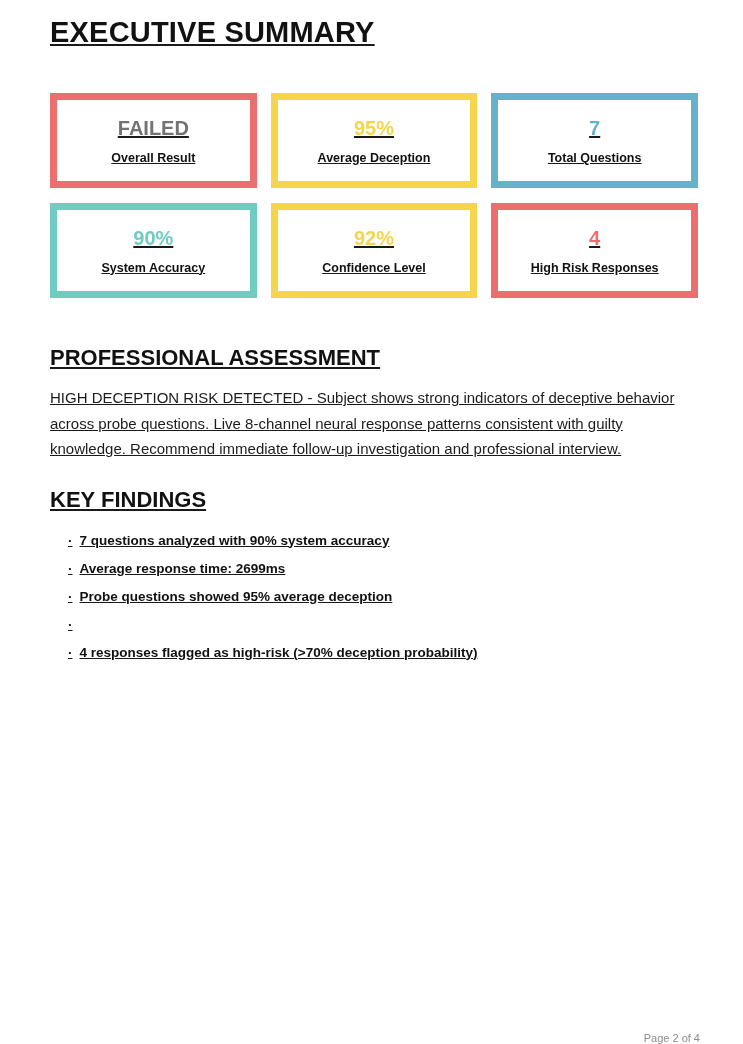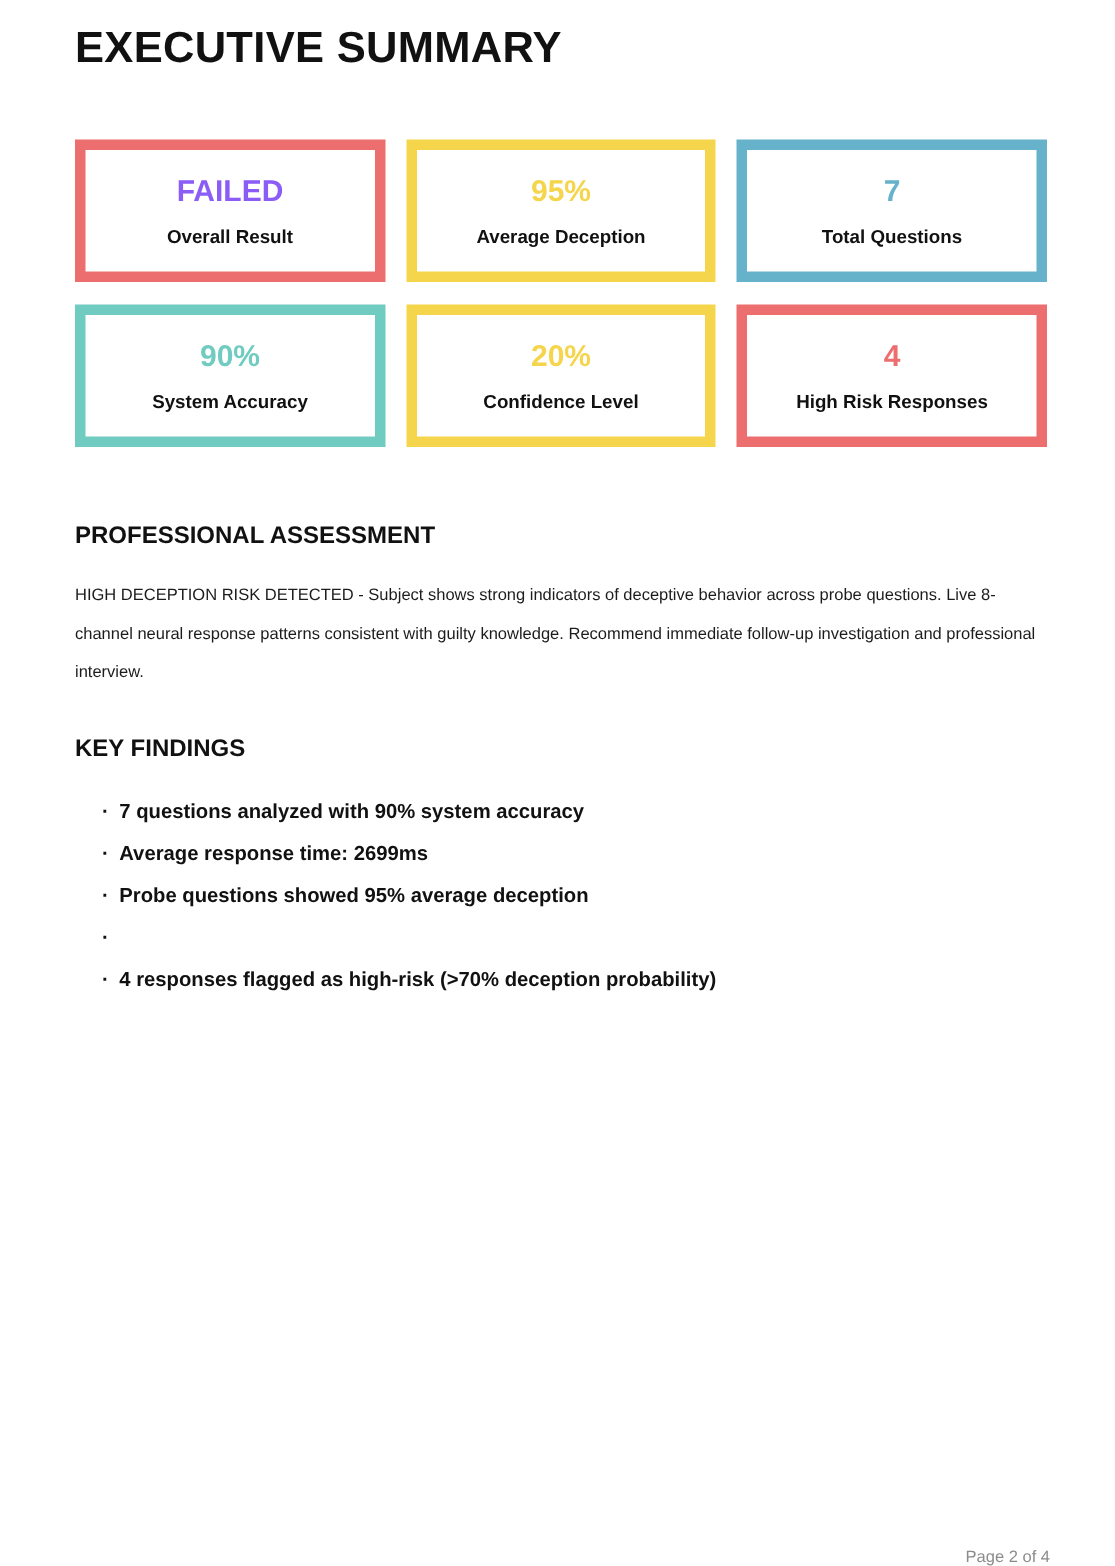--- a/index.html
+++ b/index.html
@@ -8,20 +8,21 @@
     width: 743px; height: 1044px;
     font-family: "Liberation Sans", sans-serif;
     color: #1a1a1a;
     position: relative;
     overflow: hidden;
   }
   .page {
     position: relative;
     width: 743px; height: 1044px;
     background: #ffffff;
+    text-decoration: underline;
   }
   .content {
     padding: 16px 45px 0 50px;
   }
   .page-title {
     font-size: 29px;
     font-weight: bold;
     letter-spacing: 0.2px;
     line-height: 33px;
     color: #111111;
@@ -49,29 +50,29 @@
     line-height: 22px;
   }
   .stat-label {
     margin-top: 12px;
     font-size: 12.5px;
     font-weight: bold;
     color: #111111;
     line-height: 14px;
   }
   .section-heading {
-    font-size: 16px;
+    font-size: 22px;
     font-weight: bold;
     color: #111111;
     line-height: 24px;
   }
   .section-assessment { margin-top: 48px; }
   .assessment-body {
     margin-top: 15px;
-    font-size: 11px;
+    font-size: 15px;
     line-height: 25.5px;
     color: #1c1c1c;
     max-width: 650px;
   }
   .section-findings { margin-top: 26px; }
   .findings-list {
     margin-top: 21px;
     padding-left: 18px;
   }
   .finding-item {
@@ -99,41 +100,41 @@
 <body>
 
 <div class="page">
   <div class="content">
 
     <h1 class="page-title">EXECUTIVE SUMMARY</h1>
 
     <div class="cards-grid">
 
       <div class="stat-card" style="border-color: rgb(237, 110, 110);">
-        <div class="stat-value" style="color: #8b5cf6;">FAILED</div>
+        <div class="stat-value" style="color: #737373;">FAILED</div>
         <div class="stat-label">Overall Result</div>
       </div>
 
       <div class="stat-card" style="border-color: rgb(245, 213, 75); align-items: center;">
         <div class="stat-value" style="color: rgb(245, 213, 75);">95%</div>
         <div class="stat-label">Average Deception</div>
       </div>
 
       <div class="stat-card" style="border-color: rgb(102, 178, 203);">
         <div class="stat-value" style="color: rgb(102, 178, 203);">7</div>
         <div class="stat-label">Total Questions</div>
       </div>
 
       <div class="stat-card" style="border-color: rgb(112, 203, 192);">
         <div class="stat-value" style="color: rgb(112, 203, 192);">90%</div>
         <div class="stat-label">System Accuracy</div>
       </div>
 
       <div class="stat-card" style="border-color: rgb(245, 213, 75);">
-        <div class="stat-value" style="color: rgb(245, 213, 75);">20%</div>
+        <div class="stat-value" style="color: rgb(245, 213, 75);">92%</div>
         <div class="stat-label">Confidence Level</div>
       </div>
 
       <div class="stat-card" style="border-color: rgb(237, 110, 110);">
         <div class="stat-value" style="color: rgb(237, 110, 110);">4</div>
         <div class="stat-label">High Risk Responses</div>
       </div>
 
     </div>
 

